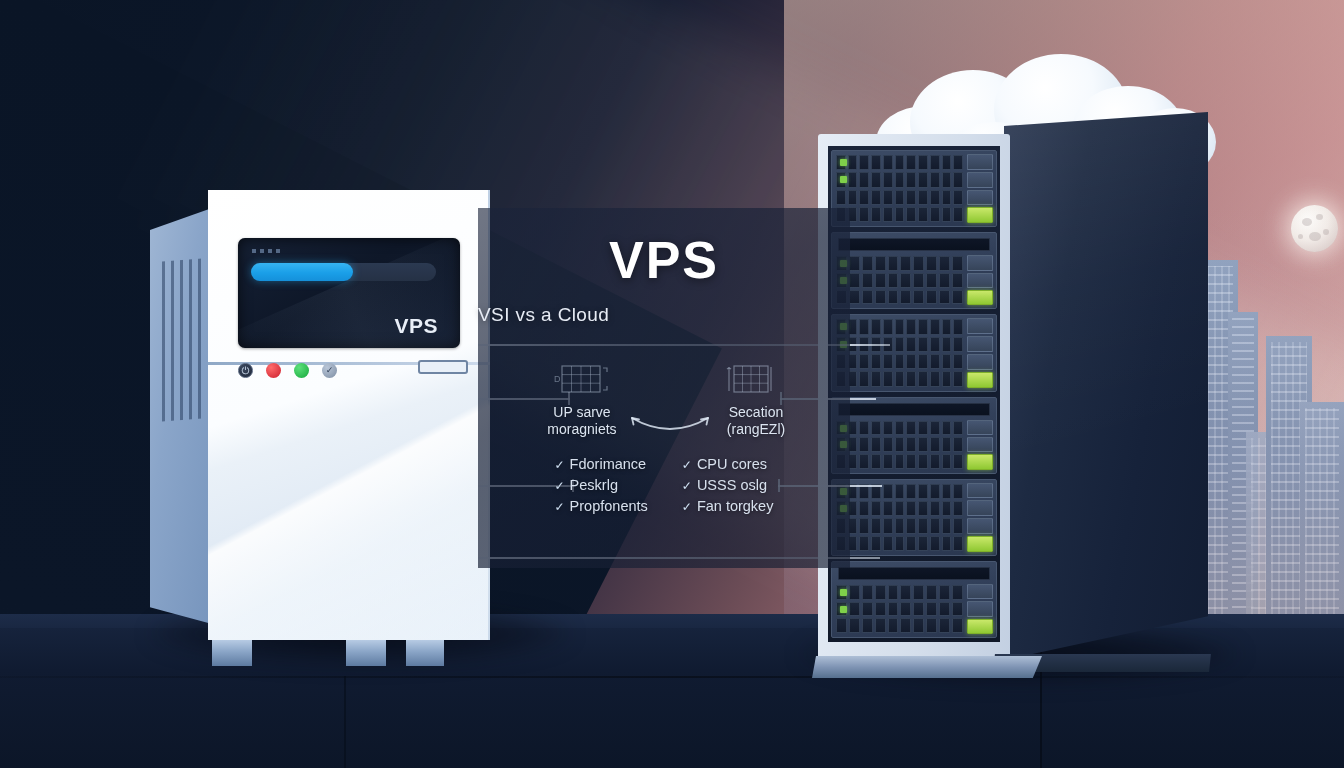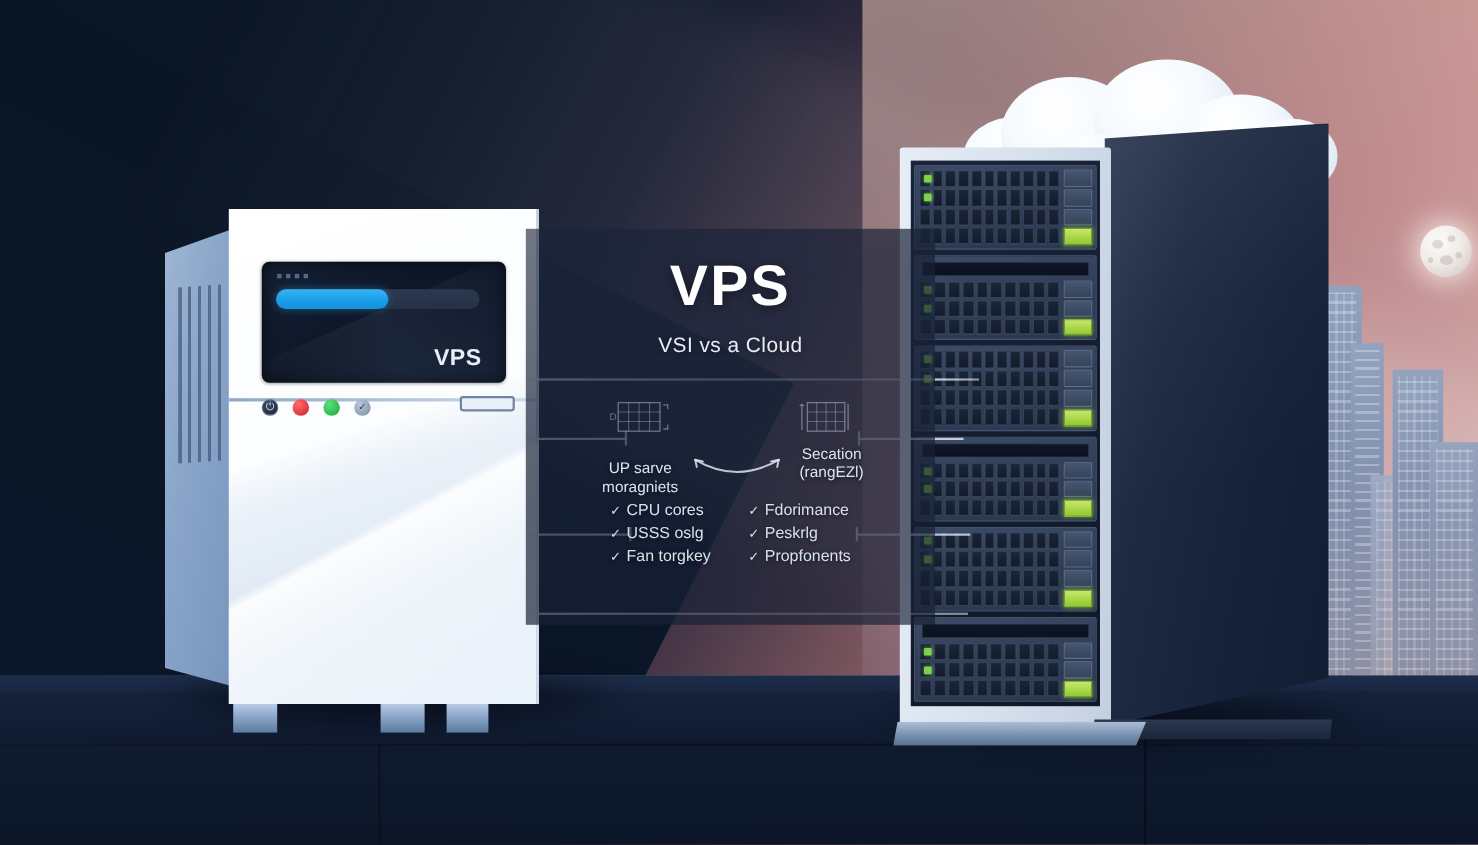--- a/index.html
+++ b/index.html
@@ -180,35 +180,35 @@
       #e2ecf6 72%, #ccdced 100%); }
 
   
   #center-panel { position:absolute; left:478px; top:208px; width:372px; height:360px; }
   .cp-bg { position:absolute; inset:0;
     background:linear-gradient(150deg, rgba(26,35,58,.62) 0%,
       rgba(24,33,55,.70) 40%, rgba(22,30,50,.66) 100%); }
   .cp-title { position:absolute; left:0; right:0; top:22px; text-align:center;
     color:#ffffff; font-size:52px; font-weight:700; letter-spacing:2px;
     text-shadow:0 2px 10px rgba(0,0,0,.45); }
-  .cp-sub { position:absolute; left:0; right:0; top:96px; text-align:center;
+  .cp-sub { position:absolute; left:0; right:0; top:96px; text-align:left;
     color:#e7ecf5; font-size:19px; font-weight:400; letter-spacing:.4px;
     text-shadow:0 1px 6px rgba(0,0,0,.4); }
 
   .cp-vs-row { position:absolute; left:0; right:0; top:150px; height:90px; }
   .vs-word { position:absolute; left:0; right:0; top:6px; text-align:center;
     color:#ffffff; font-size:44px; font-weight:700; letter-spacing:1px;
     text-shadow:0 2px 9px rgba(0,0,0,.5); }
   .grid-icon { position:absolute; top:4px; width:56px; height:38px; opacity:.72; }
   .grid-icon.left { left:76px; }
   .grid-icon.right { right:72px; }
   .vs-caption { position:absolute; width:120px; text-align:center;
     color:#dbe4f0; font-size:14px; line-height:17px; font-weight:500;
     text-shadow:0 1px 4px rgba(0,0,0,.5); }
-  .vs-caption.left { left:44px; top:46px;margin-top:13px; }
+  .vs-caption.left { left:44px; top:46px; }
   .vs-caption.right { right:34px; top:46px; }
   .vs-arc { position:absolute; left:148px; top:56px; width:88px; height:26px; }
 
   .cp-checks { position:absolute; left:0; right:0; top:248px; }
   .chk-head { display:flex; justify-content:center; gap:12px; margin-bottom:9px;
     color:#e2e9f4; font-size:14.5px; font-weight:500;
     text-shadow:0 1px 4px rgba(0,0,0,.5); }
   .chk-head .divider { color:#8fa2bd; }
   .chk-cols { display:flex; justify-content:center; gap:34px; }
   .chk-col { display:flex; flex-direction:column; gap:5px; }
@@ -721,27 +721,27 @@
         <svg width="88" height="26" viewBox="0 0 88 26">
           <path d="M6 4 Q44 26 82 4" fill="none" stroke="rgba(226,236,248,.82)" stroke-width="1.8" stroke-linecap="round"></path>
           <path d="M6 4 l7 1.5 M6 4 l1.5 6.5" fill="none" stroke="rgba(226,236,248,.82)" stroke-width="1.8" stroke-linecap="round"></path>
           <path d="M82 4 l-7 1.5 M82 4 l-1.5 6.5" fill="none" stroke="rgba(226,236,248,.82)" stroke-width="1.8" stroke-linecap="round"></path>
         </svg>
       </div>
     </div>
 
     <div class="cp-checks">
       <div class="chk-cols">
+        <div class="chk-col" id="chk-right">
+            <div class="chk-item"><span class="tick">✓</span>Fdorimance</div>
+            <div class="chk-item"><span class="tick">✓</span>Peskrlg</div>
+            <div class="chk-item"><span class="tick">✓</span>Propfonents</div>
+          </div>
         <div class="chk-col" id="chk-left">
             <div class="chk-item"><span class="tick">✓</span>CPU cores</div>
             <div class="chk-item"><span class="tick">✓</span>USSS oslg</div>
             <div class="chk-item"><span class="tick">✓</span>Fan torgkey</div>
           </div>
-        <div class="chk-col" id="chk-right">
-            <div class="chk-item"><span class="tick">✓</span>Fdorimance</div>
-            <div class="chk-item"><span class="tick">✓</span>Peskrlg</div>
-            <div class="chk-item"><span class="tick">✓</span>Propfonents</div>
-          </div>
       </div>
     </div>
   </div>
 
 </div>
 
 </body></html>

